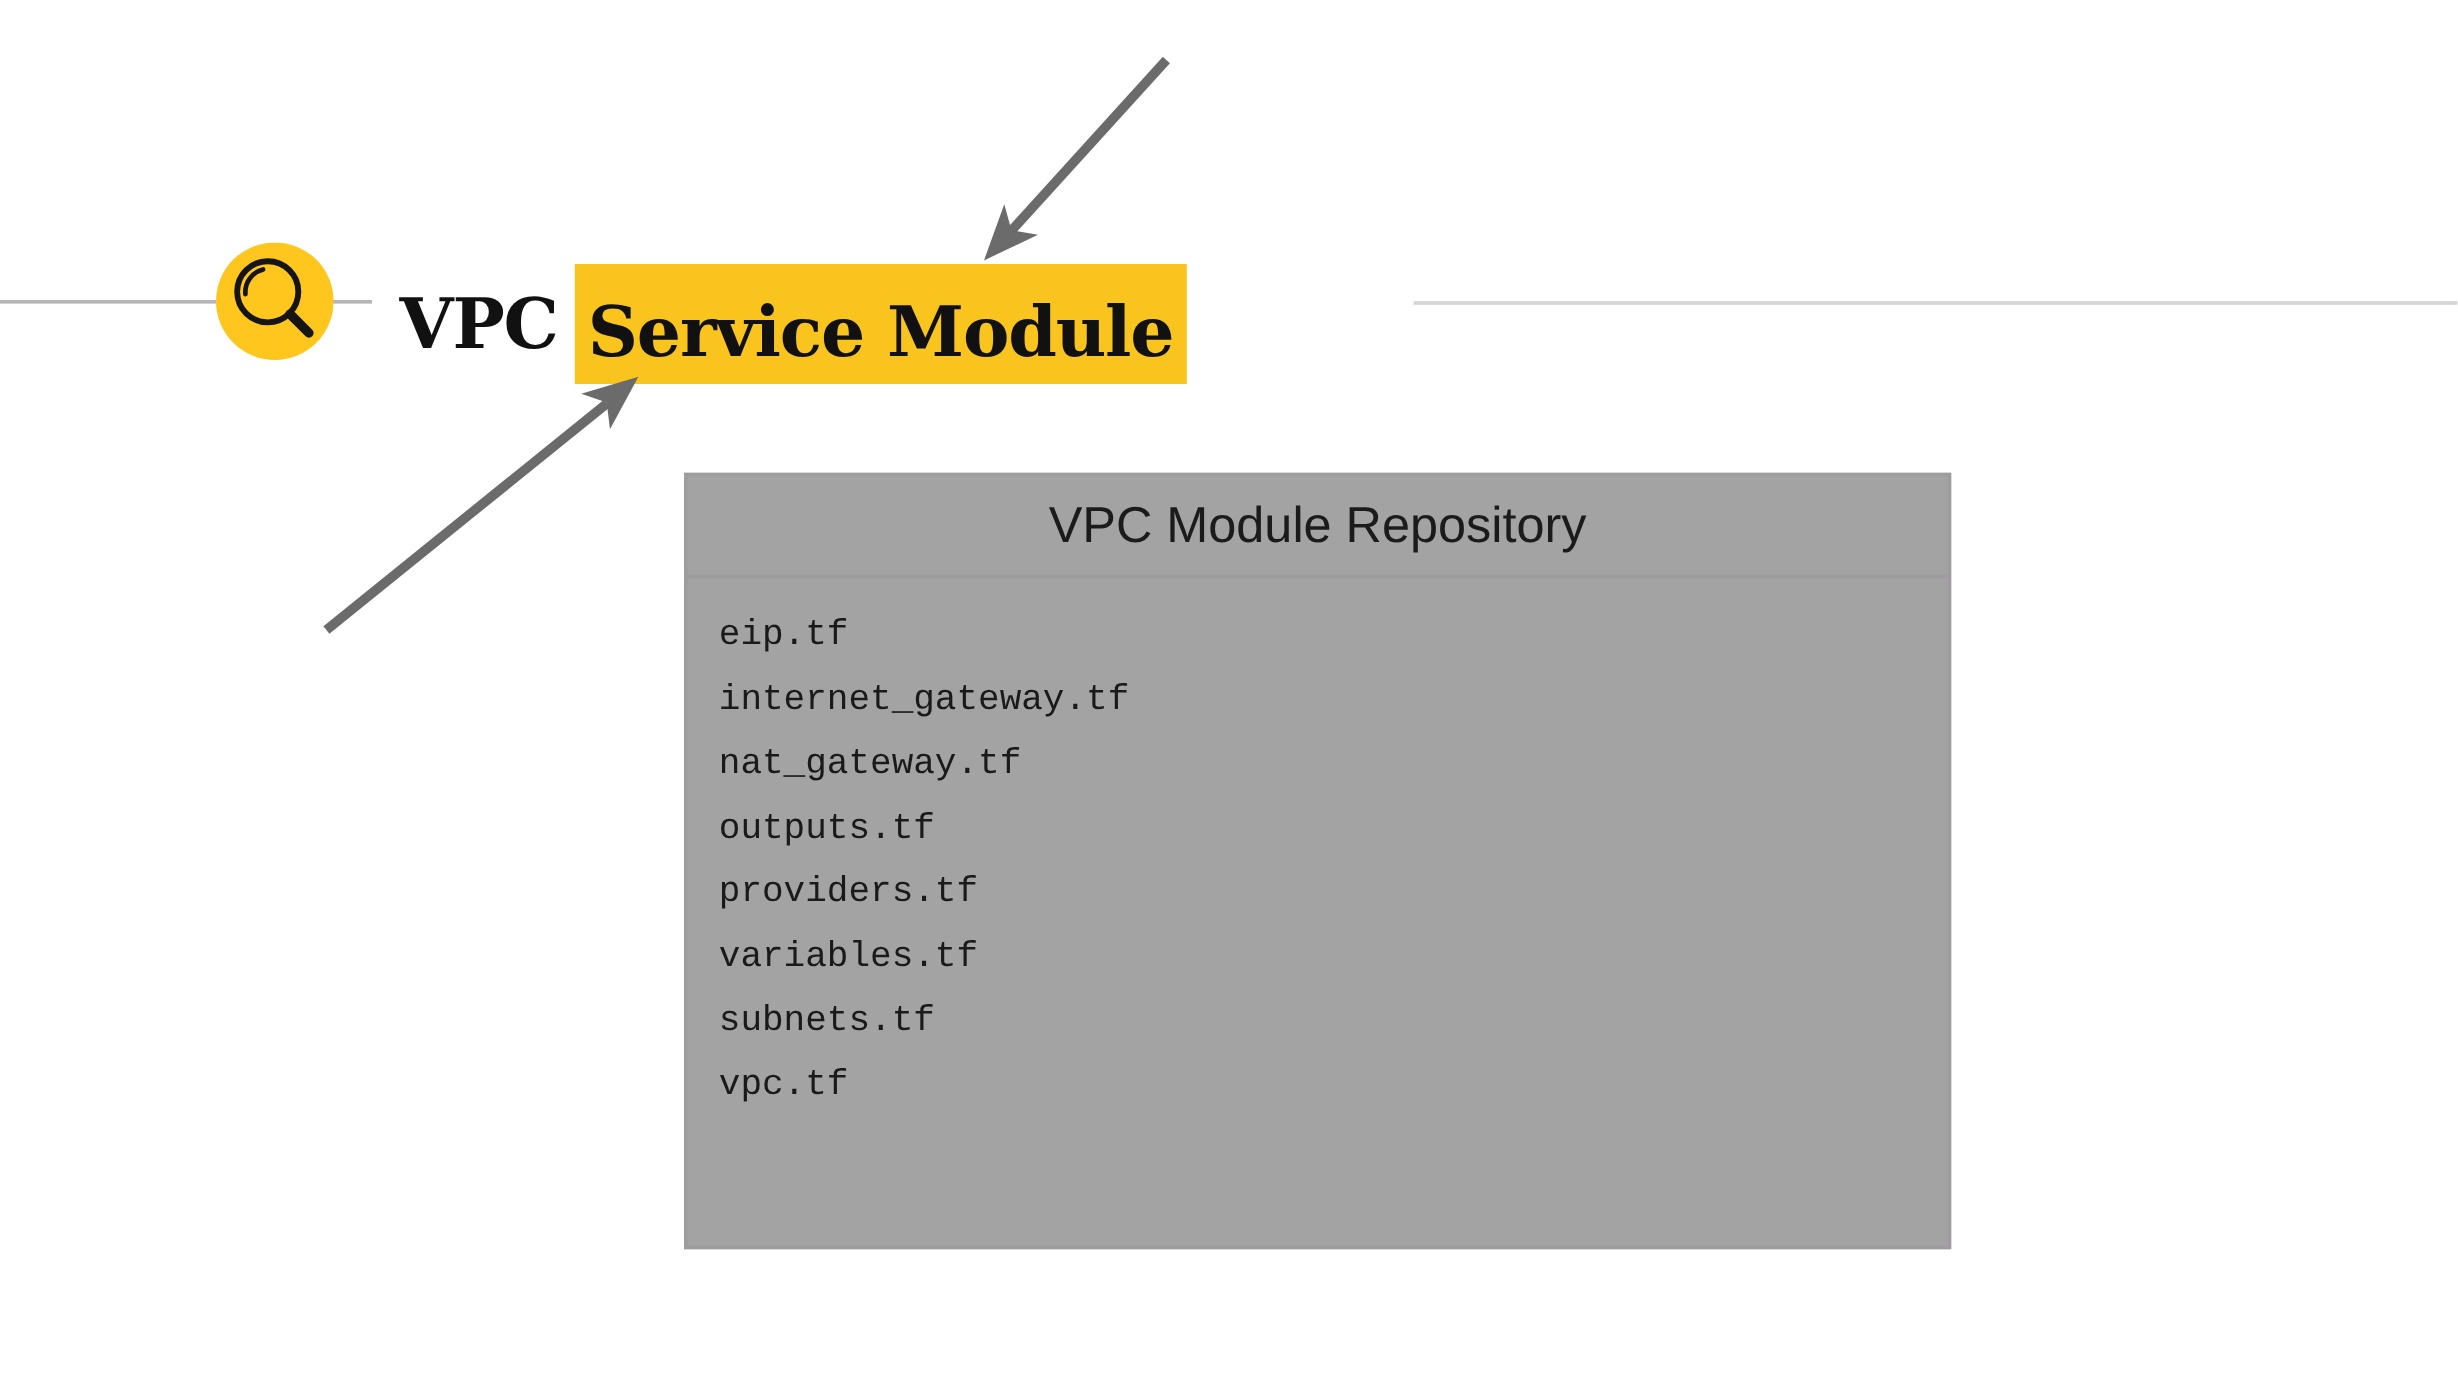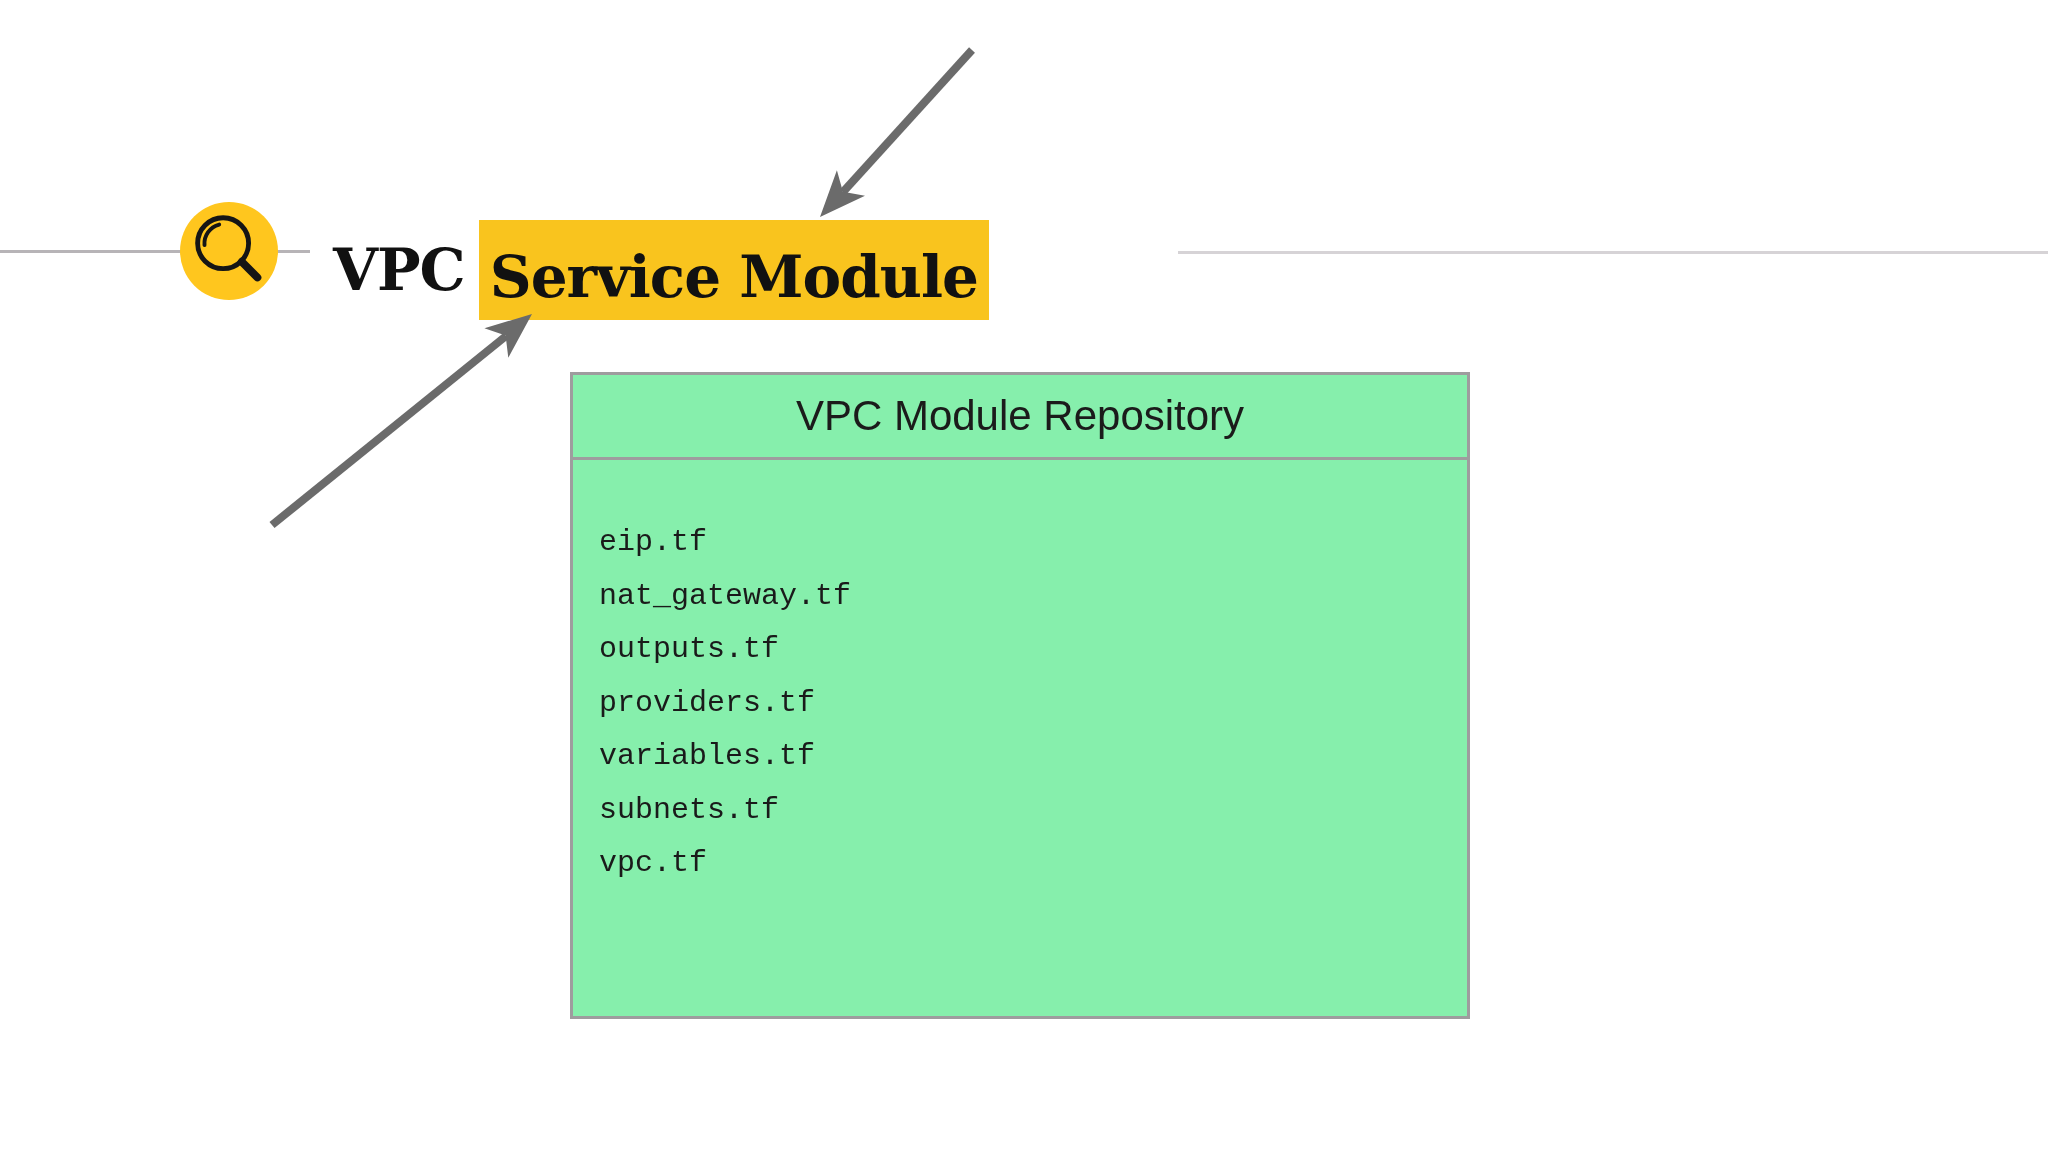--- a/index.html
+++ b/index.html
@@ -30,36 +30,35 @@
   }
   .title .hl {
     background: var(--accent_yellow);
     margin-left: 14px;
     padding: 23px 11px 9px 11px;
   }
 
   .arrows { position: absolute; left: 0; top: 0; width: 2048px; height: 1152px; pointer-events: none; }
 
   .repo-box {
-    position: absolute; left: 570px; top: 372px; width: 900px; height: 647px;
-    background: #86efac; border: 3px solid var(--box_border_gray);
+    position: absolute; left: 570px; top: 394px; width: 1056px; height: 647px;
+    background: #a3a3a3; border: 3px solid var(--box_border_gray);
   }
   .repo-header {
     height: 85px; border-bottom: 3px solid var(--box_border_gray);
     display: flex; align-items: center; justify-content: center;
     font-family: "Liberation Sans", sans-serif;
     font-size: 42px; color: #1b1b1b; letter-spacing: 0;
   }
   .repo-files {
     list-style: none;
     padding: 22px 20px 0 26px;
     font-family: "Liberation Mono", monospace;
     font-size: 30px; line-height: 53.5px; color: #1a1a1a;
     letter-spacing: 0;
-    margin-top: 34px;
   }
 </style>
 </head>
 <body>
 
 <div class="canvas">
 
   <div class="rule rule-left"></div>
   <div class="rule rule-right"></div>
 
@@ -85,20 +84,21 @@
     <g>
       <line x1="272" y1="525" x2="506" y2="336" stroke="var(--arrow_gray)" stroke-width="8"></line>
       <polygon points="532,314 484.4,328.2 505.6,335.4 508.3,357.7" fill="var(--arrow_gray)"></polygon>
     </g>
   </svg>
 
   <div class="repo-box">
     <div class="repo-header">VPC Module Repository</div>
     <ul class="repo-files">
       <li>eip.tf</li>
+      <li>internet_gateway.tf</li>
       <li>nat_gateway.tf</li>
       <li>outputs.tf</li>
       <li>providers.tf</li>
       <li>variables.tf</li>
       <li>subnets.tf</li>
       <li>vpc.tf</li>
     </ul>
   </div>
 
 </div>

